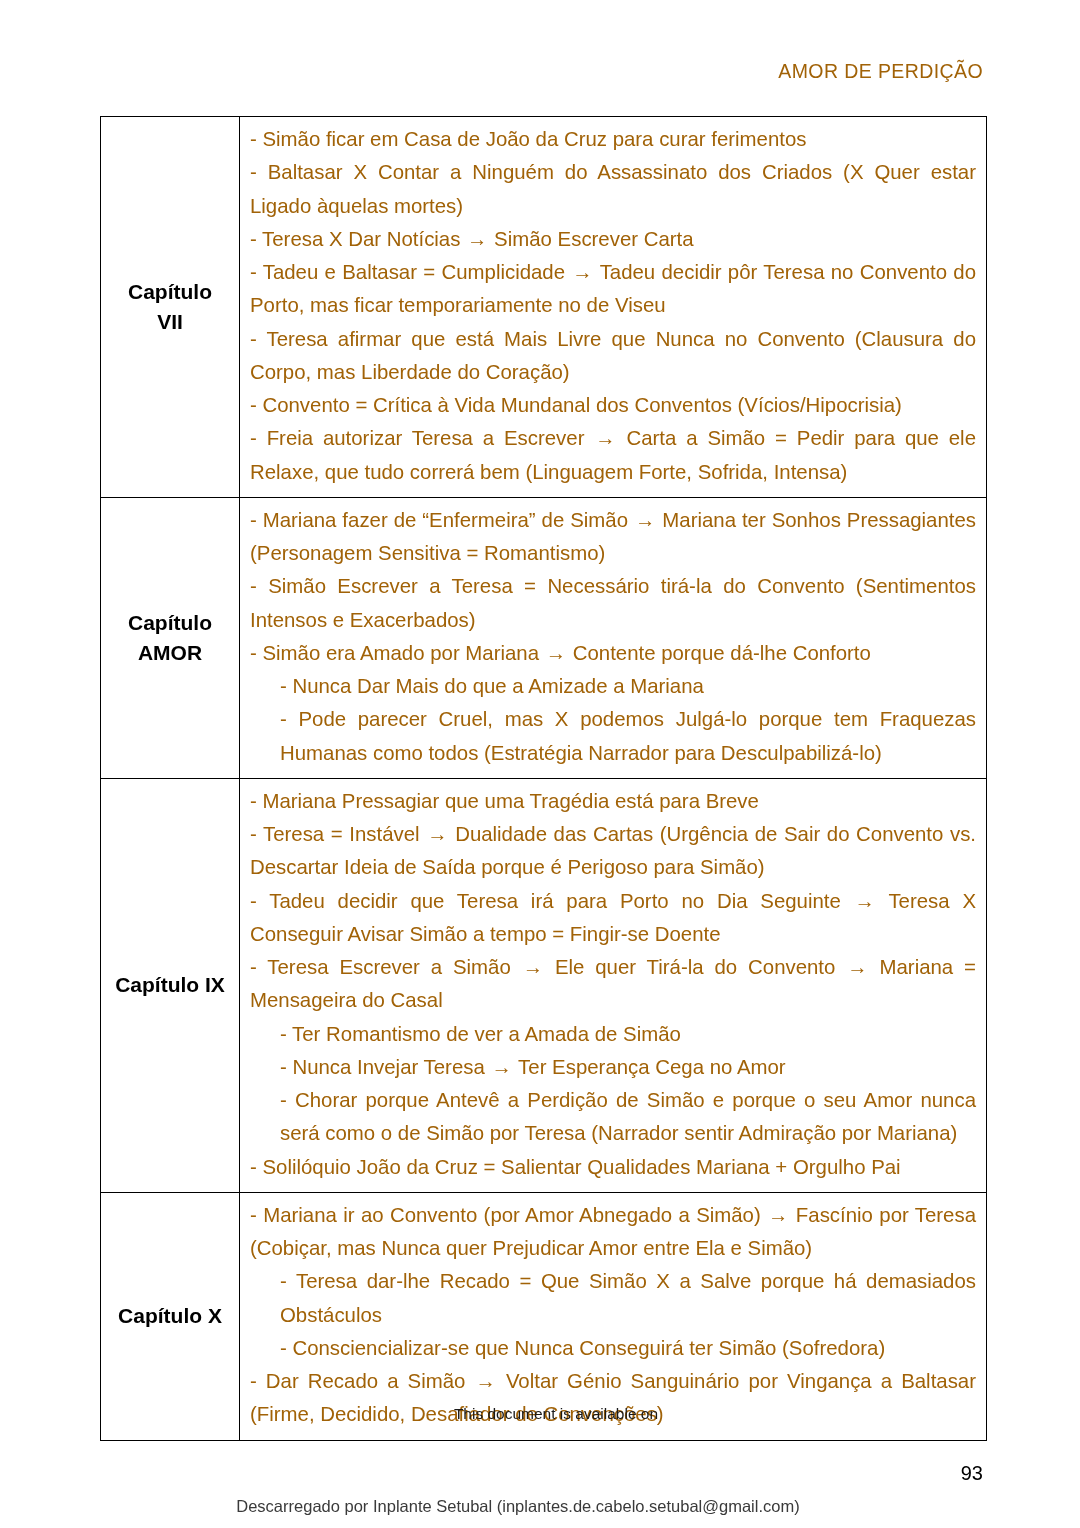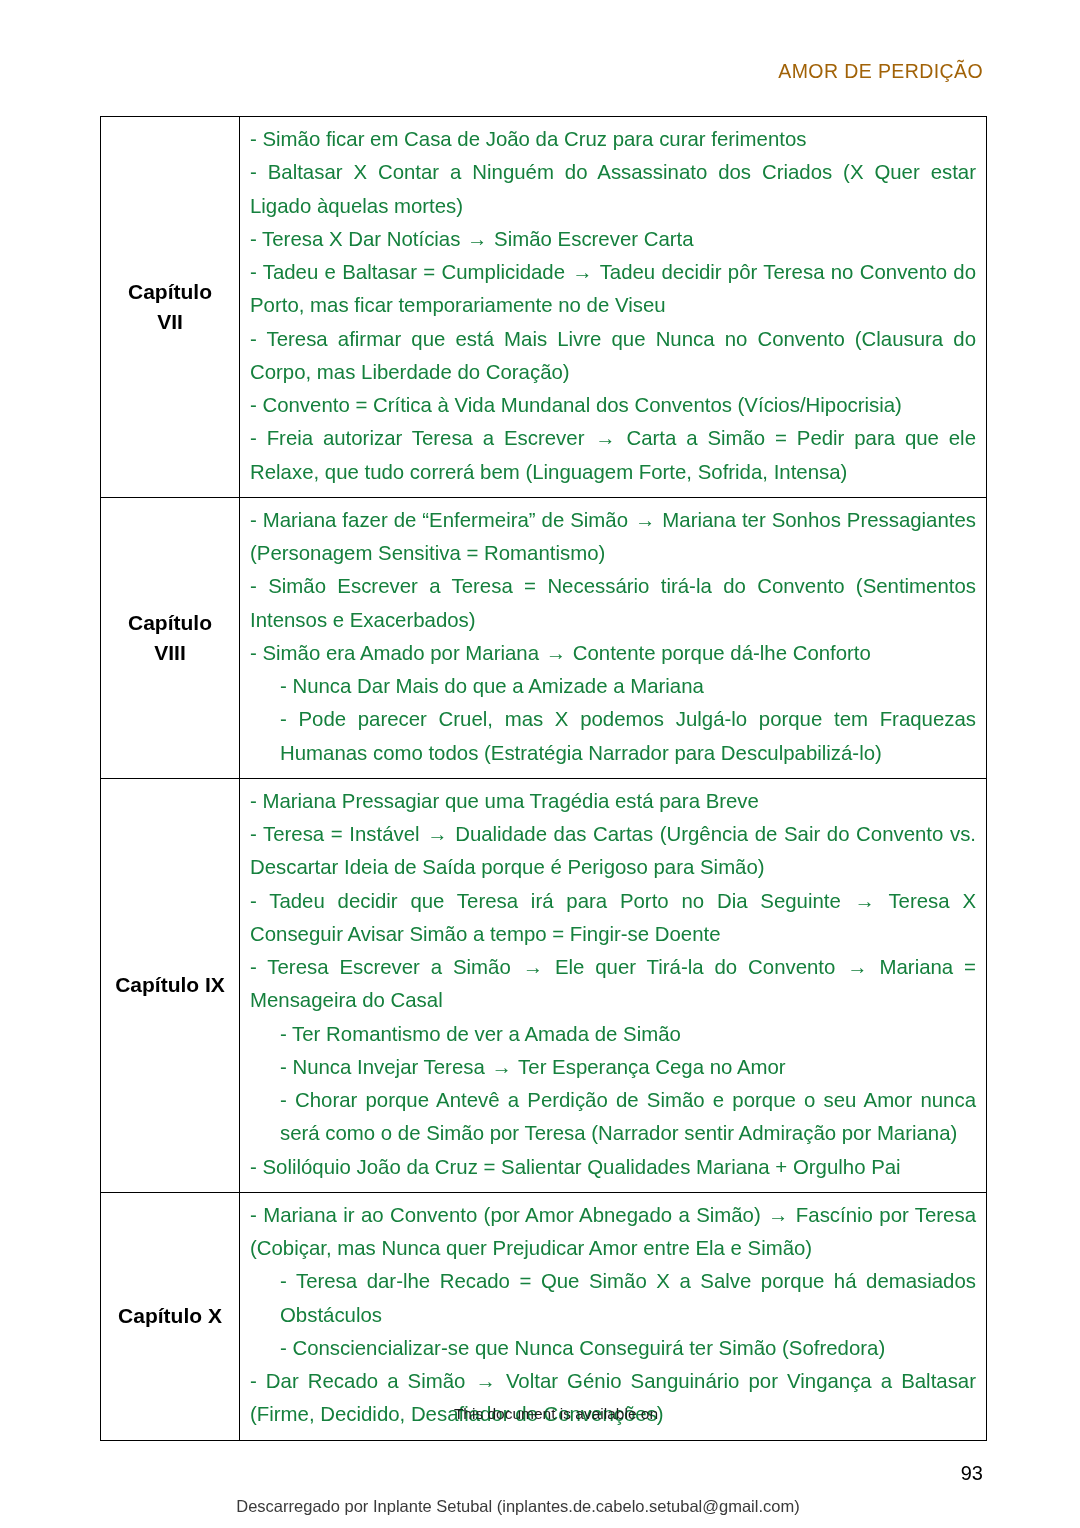--- a/index.html
+++ b/index.html
@@ -58,21 +58,21 @@
     padding: 4px 6px;
     color: #000;
   }
 
   .chapter-body {
     padding: 6px 10px 8px 10px;
     font-size: 20.4px;
     line-height: 1.63;
     text-align: justify;
     text-justify: inter-word;
-    color: #15803d;
+    color: #a16207;
   }
   .chapter-body p {
     margin: 0;
   }
   
   .chapter-body p.item {
     text-align: justify;
     text-align-last: left;
   }
   .chapter-body p.sub {
@@ -161,21 +161,21 @@
           <p class="item">- Convento = Crítica à Vida Mundanal dos Conventos (Vícios/Hipocrisia)</p>
           <p class="item">- Freia autorizar Teresa a Escrever <span class="arrow">→</span> Carta a Simão = Pedir para que ele Relaxe, que tudo correrá bem (Linguagem Forte, Sofrida, Intensa)</p>
         </div>
       </td>
     </tr>
 
     <tr>
       <td class="col-label">
         <div class="chapter-label">
           <span>Capítulo</span><br>
-          <span>VIII</span>
+          <span>AMOR</span>
         </div>
       </td>
       <td class="col-body">
         <div class="chapter-body">
           <p class="item">- Mariana fazer de “Enfermeira” de Simão <span class="arrow">→</span> Mariana ter Sonhos Pressagiantes (Personagem Sensitiva = Romantismo)</p>
           <p class="item">- Simão Escrever a Teresa = Necessário tirá-la do Convento (Sentimentos Intensos e Exacerbados)</p>
           <p class="item">- Simão era Amado por Mariana <span class="arrow">→</span> Contente porque dá-lhe Conforto</p>
           <p class="sub">- Nunca Dar Mais do que a Amizade a Mariana</p>
           <p class="sub">- Pode parecer Cruel, mas X podemos Julgá-lo porque tem Fraquezas Humanas como todos (Estratégia Narrador para Desculpabilizá-lo)</p>
         </div>

